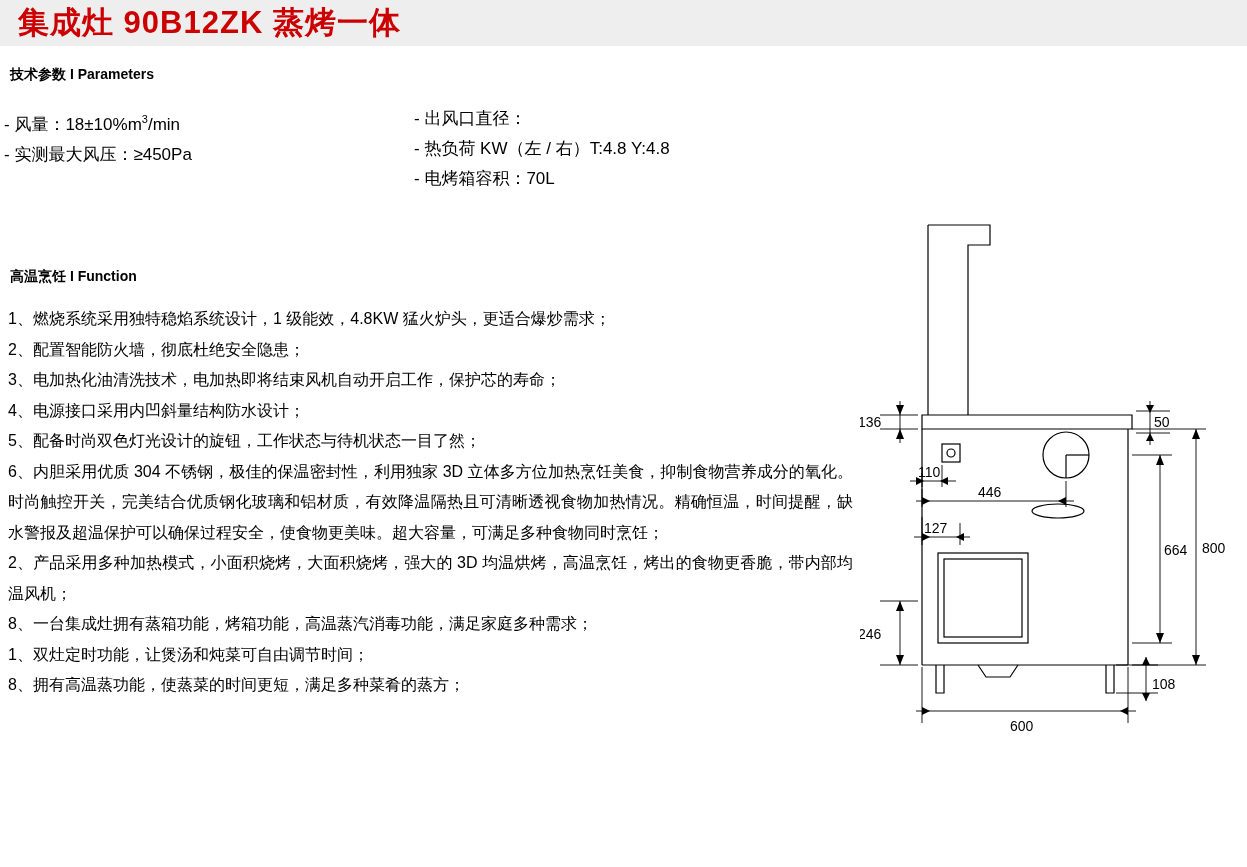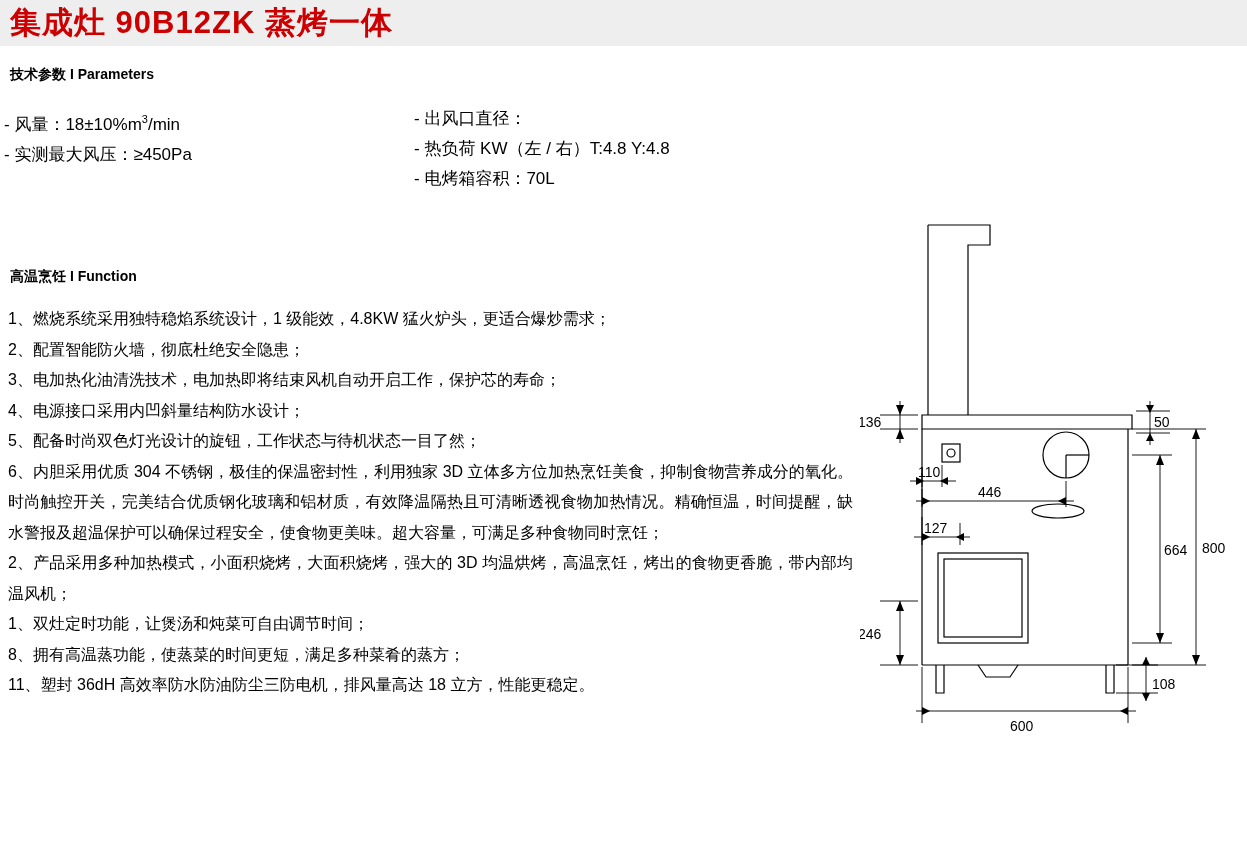--- a/index.html
+++ b/index.html
@@ -19,21 +19,21 @@
   
   .header-band {
     position: absolute;
     left: 0; top: 0;
     width: 1247px;
     height: 46px;
     background: #eeeeee;
   }
   .header-title {
     position: absolute;
-    left: 10px;
+    left: 18px;
     top: 2px;
     font-size: 31px;
     font-weight: bold;
     color: #cc0000;
     letter-spacing: 1px;
     line-height: 42px;
     white-space: nowrap;
     text-align: center;
   }
 
@@ -106,23 +106,23 @@
 <div class="section-heading" id="function-heading">高温烹饪 I Function</div>
 
 <div class="function-list">
   <p class="function-item">1、燃烧系统采用独特稳焰系统设计，1 级能效，4.8KW 猛火炉头，更适合爆炒需求；</p>
   <p class="function-item">2、配置智能防火墙，彻底杜绝安全隐患；</p>
   <p class="function-item">3、电加热化油清洗技术，电加热即将结束风机自动开启工作，保护芯的寿命；</p>
   <p class="function-item">4、电源接口采用内凹斜量结构防水设计；</p>
   <p class="function-item">5、配备时尚双色灯光设计的旋钮，工作状态与待机状态一目了然；</p>
   <p class="function-item">6、内胆采用优质 304 不锈钢，极佳的保温密封性，利用独家 3D 立体多方位加热烹饪美食，抑制食物营养成分的氧化。时尚触控开关，完美结合优质钢化玻璃和铝材质，有效降温隔热且可清晰透视食物加热情况。精确恒温，时间提醒，缺水警报及超温保护可以确保过程安全，使食物更美味。超大容量，可满足多种食物同时烹饪；</p>
   <p class="function-item">2、产品采用多种加热模式，小面积烧烤，大面积烧烤，强大的 3D 均温烘烤，高温烹饪，烤出的食物更香脆，带内部均温风机；</p>
+  <p class="function-item">8、一台集成灶拥有蒸箱功能，烤箱功能，高温蒸汽消毒功能，满足家庭多种需求；</p>
   <p class="function-item">1、双灶定时功能，让煲汤和炖菜可自由调节时间；</p>
   <p class="function-item">8、拥有高温蒸功能，使蒸菜的时间更短，满足多种菜肴的蒸方；</p>
-  <p class="function-item">11、塑封 36dH 高效率防水防油防尘三防电机，排风量高达 18 立方，性能更稳定。</p>
 </div>
 
 <div class="drawing">
   <svg width="380" height="520" viewBox="0 0 380 520" xmlns="http://www.w3.org/2000/svg">
     <g fill="none" stroke="#000" stroke-width="1.2" shape-rendering="geometricPrecision">
 
       <path d="M 68 10 L 68 200"></path>
       <path d="M 68 10 L 130 10 L 130 30 L 108 30 L 108 200"></path>
 
       <path d="M 62 200 L 272 200 L 272 214 L 62 214 Z"></path>

